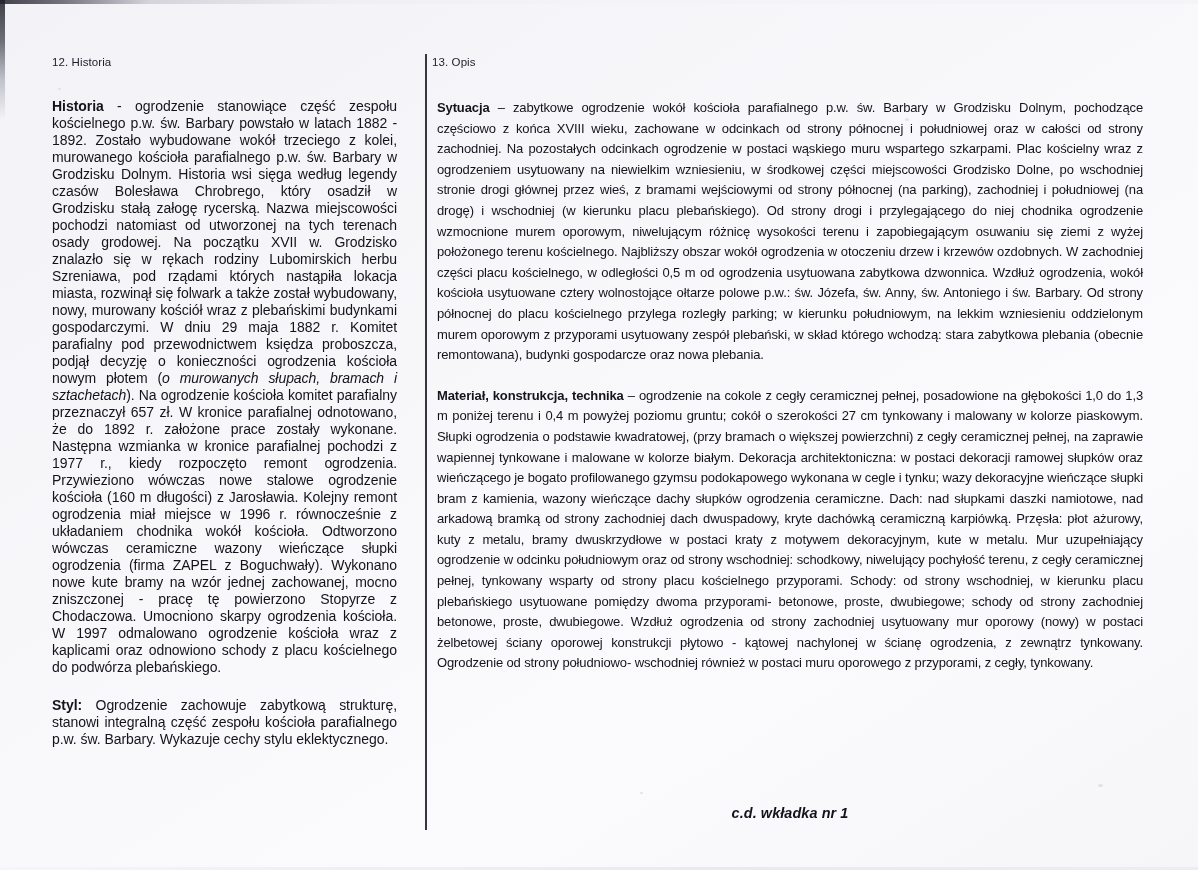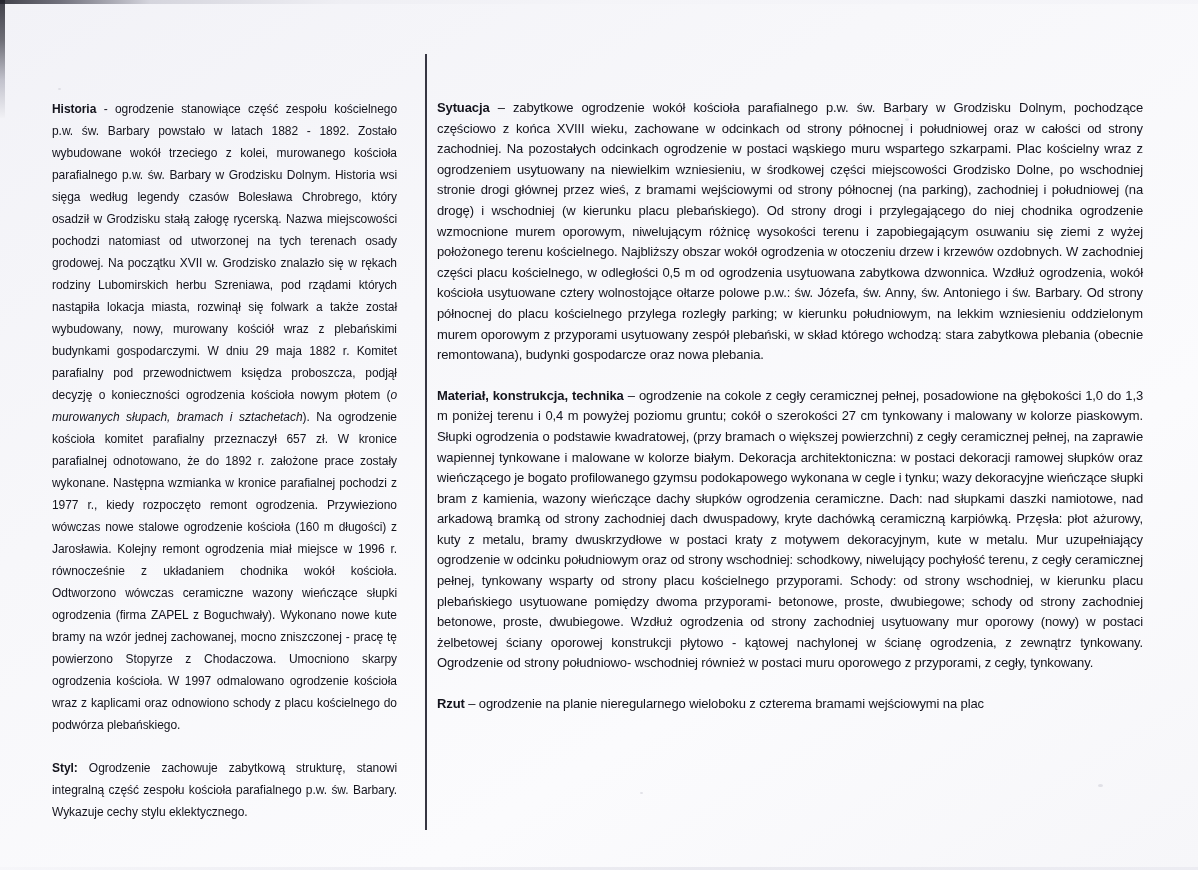--- a/index.html
+++ b/index.html
@@ -91,22 +91,22 @@
     top: 98px;
     width: 706px;
   }
 
   .col p {
     margin: 0 0 0 0;
     text-align: justify;
     text-justify: inter-word;
   }
   .col-left p {
-    font-size: 12px;
-    line-height: 22px;
+    font-size: 14px;
+    line-height: 17px;
     letter-spacing: -0.05px;
   }
   .col-right p {
     font-size: 13px;
     line-height: 20.6px;
     letter-spacing: -0.12px;
   }
   .col p + p { margin-top: 0; }
   .gap-para { margin-top: 21px !important; }
   .gap-para-r { margin-top: 20px !important; }
@@ -142,35 +142,39 @@
 
   <div class="scan-edge-top"></div>
   <div class="scan-edge-left"></div>
   <div class="scan-edge-bottom"></div>
 
   <div class="speck" style="left:58px;  top:88px;  width:3px; height:2px;"></div>
   <div class="speck" style="left:905px; top:118px; width:4px; height:3px;"></div>
   <div class="speck" style="left:640px; top:792px; width:3px; height:2px;"></div>
   <div class="speck" style="left:1098px;top:784px; width:5px; height:3px;"></div>
 
+  <div class="field-headers">
+    <div class="field-no left">12.  Historia</div>
+    <div class="field-no right">13. Opis</div>
+  </div>
 
   <div class="column-divider"></div>
 
   <div class="col col-left">
 
     <p><b>Historia</b><span> - </span><span>ogrodzenie stanowiące część zespołu kościelnego p.w. św. Barbary powstało w latach 1882 - 1892. Zostało wybudowane wokół trzeciego z kolei, murowanego kościoła parafialnego p.w. św. Barbary w Grodzisku Dolnym. Historia wsi sięga według legendy czasów Bolesława Chrobrego, który osadził w Grodzisku stałą załogę rycerską. Nazwa miejscowości pochodzi natomiast od utworzonej na tych terenach osady grodowej. Na początku XVII w. Grodzisko znalazło się w rękach rodziny Lubomirskich herbu Szreniawa, pod rządami których nastąpiła lokacja miasta, rozwinął się folwark a także został wybudowany, nowy, murowany kościół wraz z plebańskimi budynkami gospodarczymi. W dniu 29 maja 1882 r. Komitet parafialny pod przewodnictwem księdza proboszcza, podjął decyzję o konieczności ogrodzenia kościoła nowym płotem (</span><i>o murowanych słupach, bramach i sztachetach</i><span>). Na ogrodzenie kościoła komitet parafialny przeznaczył 657 zł. W kronice parafialnej odnotowano, że do 1892 r. założone prace zostały wykonane. Następna wzmianka w kronice parafialnej pochodzi z 1977 r., kiedy rozpoczęto remont ogrodzenia. Przywieziono wówczas nowe stalowe ogrodzenie kościoła (160 m długości) z Jarosławia. Kolejny remont ogrodzenia miał miejsce w 1996 r. równocześnie z układaniem chodnika wokół kościoła. Odtworzono wówczas ceramiczne wazony wieńczące słupki ogrodzenia (firma ZAPEL z Boguchwały). Wykonano nowe kute bramy na wzór jednej zachowanej, mocno zniszczonej - pracę tę powierzono Stopyrze z Chodaczowa. Umocniono skarpy ogrodzenia kościoła. W 1997 odmalowano ogrodzenie kościoła wraz z kaplicami oraz odnowiono schody z placu kościelnego do podwórza plebańskiego.</span></p>
 
     <p class="gap-para"><b>Styl:</b><span> </span><span>Ogrodzenie zachowuje zabytkową strukturę, stanowi integralną część zespołu kościoła parafialnego p.w. św. Barbary. Wykazuje cechy stylu eklektycznego.</span></p>
 
   </div>
 
   <div class="col col-right">
 
     <p><b>Sytuacja</b><span> – </span><span>zabytkowe ogrodzenie wokół kościoła parafialnego p.w. św. Barbary w Grodzisku Dolnym, pochodzące częściowo z końca XVIII wieku, zachowane w odcinkach od strony północnej i południowej oraz w całości od strony zachodniej. Na pozostałych odcinkach ogrodzenie w postaci wąskiego muru wspartego szkarpami. Plac kościelny wraz z ogrodzeniem usytuowany na niewielkim wzniesieniu, w środkowej części miejscowości Grodzisko Dolne, po wschodniej stronie drogi głównej przez wieś, z bramami wejściowymi od strony północnej (na parking), zachodniej i południowej (na drogę) i wschodniej (w kierunku placu plebańskiego). Od strony drogi i przylegającego do niej chodnika ogrodzenie wzmocnione murem oporowym, niwelującym różnicę wysokości terenu i zapobiegającym osuwaniu się ziemi z wyżej położonego terenu kościelnego. Najbliższy obszar wokół ogrodzenia w otoczeniu drzew i krzewów ozdobnych. W zachodniej części placu kościelnego, w odległości 0,5 m od ogrodzenia usytuowana zabytkowa dzwonnica. Wzdłuż ogrodzenia, wokół kościoła usytuowane cztery wolnostojące ołtarze polowe p.w.: św. Józefa, św. Anny, św. Antoniego i św. Barbary. Od strony północnej do placu kościelnego przylega rozległy parking; w kierunku południowym, na lekkim wzniesieniu oddzielonym murem oporowym z przyporami usytuowany zespół plebański, w skład którego wchodzą: stara zabytkowa plebania (obecnie remontowana), budynki gospodarcze oraz nowa plebania.</span></p>
 
     <p class="gap-para-r"><b>Materiał, konstrukcja, technika</b><span> – </span><span>ogrodzenie na cokole z cegły ceramicznej pełnej, posadowione na głębokości 1,0 do 1,3 m poniżej terenu i 0,4 m powyżej poziomu gruntu; cokół o szerokości 27 cm tynkowany i malowany w kolorze piaskowym. Słupki ogrodzenia o podstawie kwadratowej, (przy bramach o większej powierzchni) z cegły ceramicznej pełnej, na zaprawie wapiennej tynkowane i malowane w kolorze białym. </span><span class="u">Dekoracja architektoniczna:</span><span> w postaci dekoracji ramowej słupków oraz wieńczącego je bogato profilowanego gzymsu podokapowego wykonana w cegle i tynku; wazy dekoracyjne wieńczące słupki bram z kamienia, wazony wieńczące dachy słupków ogrodzenia ceramiczne. </span><span class="u">Dach:</span><span> nad słupkami daszki namiotowe, nad arkadową bramką od strony zachodniej  dach dwuspadowy, kryte dachówką ceramiczną karpiówką. </span><span class="u">Przęsła:</span><span> płot ażurowy, kuty z metalu, bramy dwuskrzydłowe w postaci kraty z motywem dekoracyjnym, kute w metalu. Mur uzupełniający ogrodzenie w odcinku południowym oraz od strony wschodniej: schodkowy, niwelujący pochyłość terenu, z cegły ceramicznej pełnej, tynkowany wsparty od strony placu kościelnego przyporami. </span><span class="u">Schody:</span><span> od strony wschodniej, w kierunku placu plebańskiego usytuowane pomiędzy dwoma przyporami- betonowe, proste, dwubiegowe; schody od strony zachodniej betonowe, proste, dwubiegowe. Wzdłuż ogrodzenia od strony zachodniej usytuowany mur oporowy (nowy) w postaci żelbetowej ściany oporowej konstrukcji płytowo - kątowej nachylonej w ścianę ogrodzenia, z zewnątrz tynkowany. Ogrodzenie od strony południowo- wschodniej również w postaci muru oporowego z przyporami, z cegły, tynkowany.</span></p>
 
-    <p class="gap-para-r"><b>Rzut</b><span> – </span><span>ogrodzenie na planie nieregularnego wieloboku z czterema bramami wejściowymi na plac</span></p>
 
   </div>
 
+  <div class="footer-note">c.d. wkładka nr 1</div>
 
 </div>
 
 </body></html>

